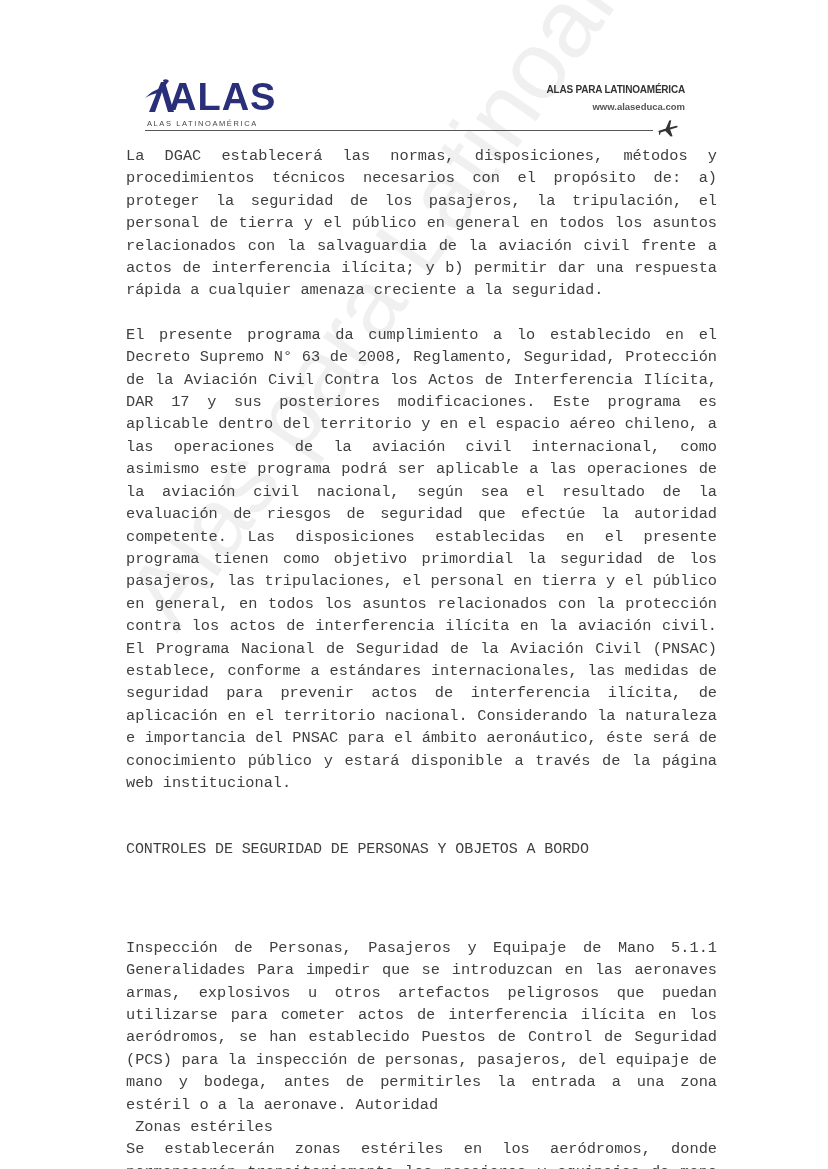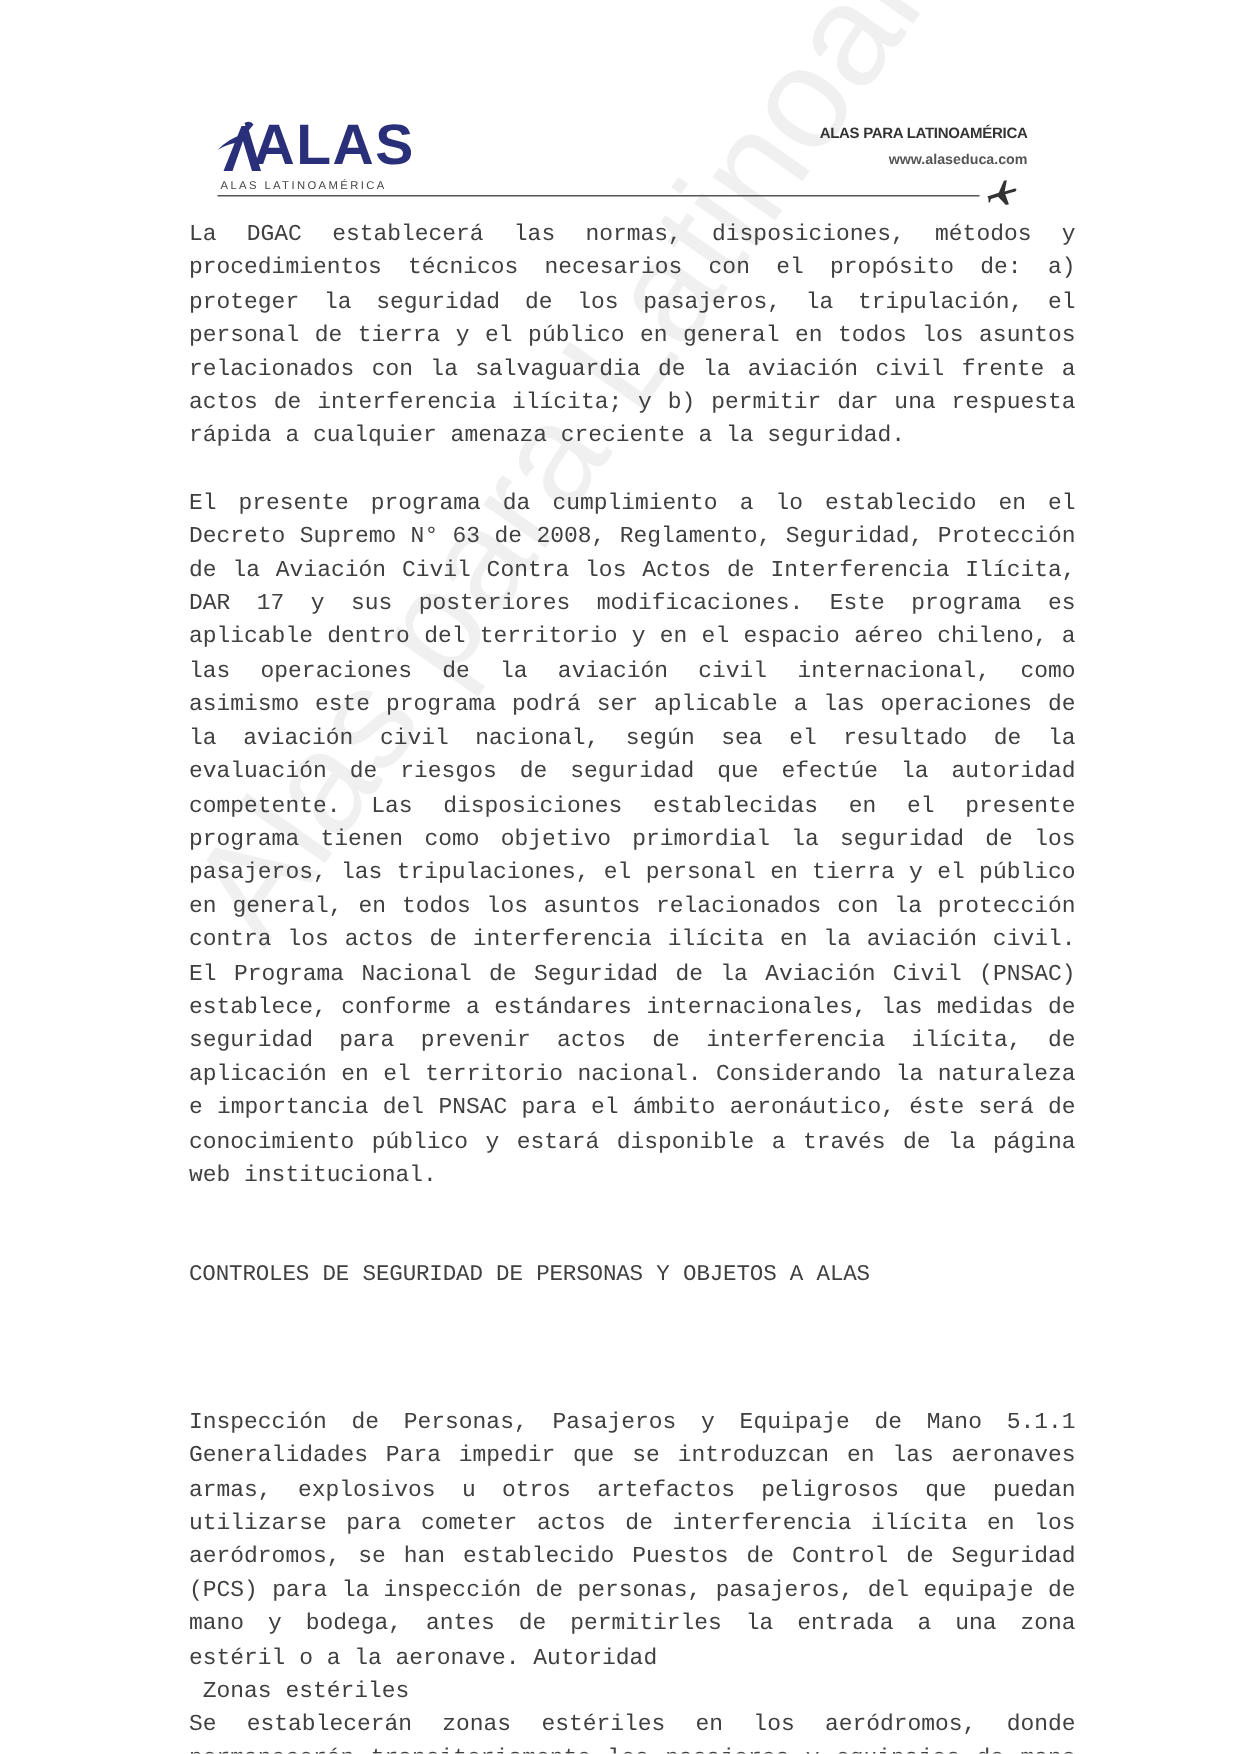--- a/index.html
+++ b/index.html
@@ -4,21 +4,21 @@
 <style>
   html, body { margin: 0; padding: 0; background: #ffffff; }
   body { width: 828px; height: 1169px; position: relative; overflow: hidden;
          font-family: "Liberation Sans", "DejaVu Sans", sans-serif; color: #1a1a1a; }
   .page { position: absolute; left: 0; top: 0; width: 828px; height: 1169px; }
 
   
   .header { position: absolute; left: 145px; top: 72px; width: 540px; height: 70px; }
   .logo { position: absolute; left: 0; top: 6px; }
   .logo-mark { font-family: "Liberation Sans", sans-serif; font-weight: 700; font-size: 38px;
-               color: #2a2f7a; letter-spacing: 1px; line-height: 38px; display: flex; align-items: center; }
+               color: #2a2f7a; letter-spacing: 1px; line-height: 38px; display: flex; align-items: flex-start; }
   .logo-mark .wing { display: inline-block; width: 30px; height: 34px; position: relative; }
   .logo-mark .wing svg { position: absolute; left: 0; top: 0; }
   .logo-sub { font-size: 7.5px; letter-spacing: 1.6px; color: #444; margin-top: 3px; padding-left: 2px; }
   .brand-right { position: absolute; right: 0; top: 12px; text-align: right; }
   .brand-name { font-size: 10px; font-weight: 700; color: #333; letter-spacing: -0.2px; }
   .brand-url { font-size: 9.5px; color: #555; margin-top: 6px; font-weight: bold; }
   .rule { position: absolute; left: 0; top: 58px; width: 508px; height: 1px; background: #555; }
   .plane { position: absolute; left: 512px; top: 48px; width: 22px; height: 18px; }
 
   
@@ -67,20 +67,20 @@
         <path d="M1 9 L9 8 L14 1 L16 1 L13 8 L20 7.5 Q22 8 20 9.5 L13 10 L14 17 L12 17 L8 10.5 L3 11 L2 13 L1 13 L1.5 10.5 Z" fill="#333" transform="rotate(-12 11 9)"></path>
       </svg>
     </div>
   </div>
 
   <div class="content">
     <p class="para">La DGAC establecerá las normas, disposiciones, métodos y procedimientos técnicos necesarios con el propósito de: a) proteger la seguridad de los pasajeros, la tripulación, el personal de tierra y el público en general en todos los asuntos relacionados con la salvaguardia de la aviación civil frente a actos de interferencia ilícita; y b) permitir dar una respuesta rápida a cualquier amenaza creciente a la seguridad.</p>
     <div class="gap-1"></div>
     <p class="para">El presente programa da cumplimiento a lo establecido en el Decreto Supremo N° 63 de 2008, Reglamento, Seguridad, Protección de la Aviación Civil Contra los Actos de Interferencia Ilícita, DAR 17 y sus posteriores modificaciones. Este programa es aplicable dentro del territorio y en el espacio aéreo chileno, a las operaciones de la aviación civil internacional, como asimismo este programa podrá ser aplicable a las operaciones de la aviación civil nacional, según sea el resultado de la evaluación de riesgos de seguridad que efectúe la autoridad competente. Las disposiciones establecidas en el presente programa tienen como objetivo primordial la seguridad de los pasajeros, las tripulaciones, el personal en tierra y el público en general, en todos los asuntos relacionados con la protección contra los actos de interferencia ilícita en la aviación civil. El Programa Nacional de Seguridad de la Aviación Civil (PNSAC) establece, conforme a estándares internacionales, las medidas de seguridad para prevenir actos de interferencia ilícita, de aplicación en el territorio nacional. Considerando la naturaleza e importancia del PNSAC para el ámbito aeronáutico, éste será de conocimiento público y estará disponible a través de la página web institucional.</p>
     <div class="gap-heading-before"></div>
-    <p class="heading">CONTROLES DE SEGURIDAD DE PERSONAS Y OBJETOS A ALAS</p>
+    <p class="heading">CONTROLES DE SEGURIDAD DE PERSONAS Y OBJETOS A BORDO</p>
     <div class="gap-heading-after"></div>
     <p class="para">Inspección de Personas, Pasajeros y Equipaje de Mano 5.1.1 Generalidades Para impedir que se introduzcan en las aeronaves armas, explosivos u otros artefactos peligrosos que puedan utilizarse para cometer actos de interferencia ilícita en los aeródromos, se han establecido Puestos de Control de Seguridad (PCS) para la inspección de personas, pasajeros, del equipaje de mano y bodega, antes de permitirles la entrada a una zona estéril o a la aeronave. Autoridad</p>
     <p class="para-line" style="white-space:pre;"> Zonas estériles</p>
     <p class="para">Se establecerán zonas estériles en los aeródromos, donde permanecerán transitoriamente los pasajeros y equipajes de mano ya inspeccionados en el Puesto Control de Seguridad, antes de abordar una aeronave.</p>
   </div>
 
 </div>
 
 </body></html>

